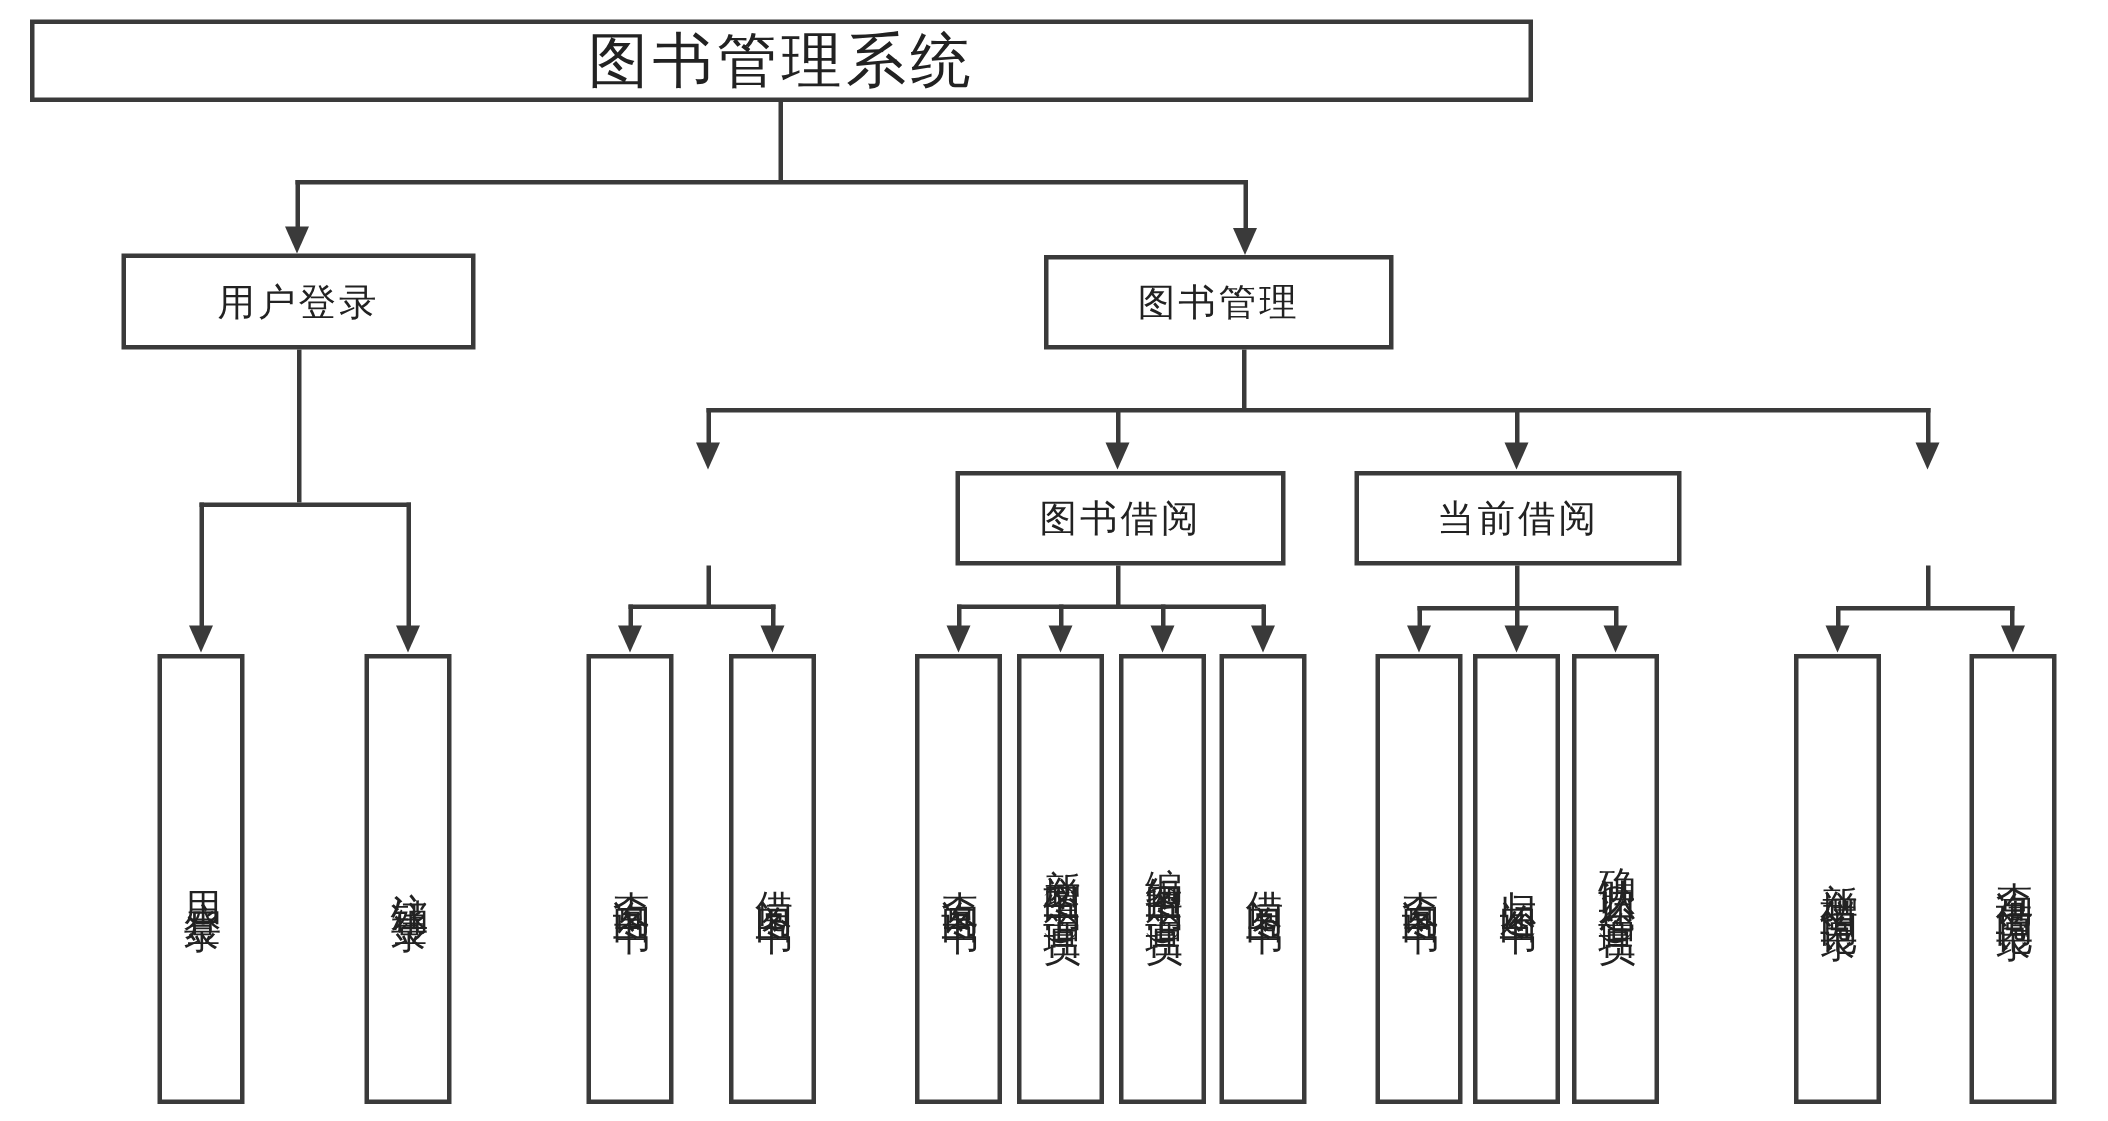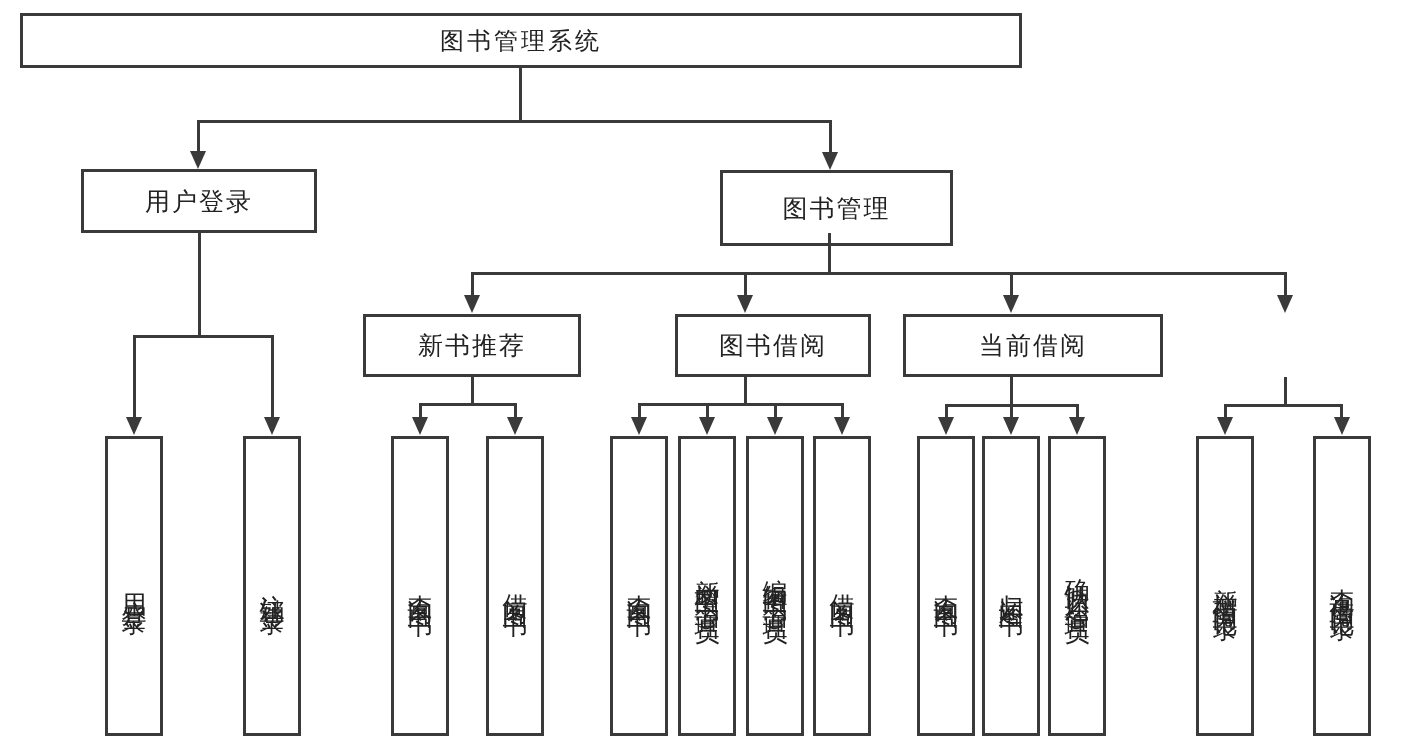--- a/index.html
+++ b/index.html
@@ -20,21 +20,21 @@
   .box{
     position:absolute;
     border:3px solid var(--line);
     background:#fff;
     color:var(--text);
     display:flex;
     align-items:center;
     justify-content:center;
   }
   .box.h{font-size:25px;letter-spacing:2px;}
-  .box.root{font-size:24px;letter-spacing:3px;}
+  .box.root{font-size:40px;letter-spacing:3px;}
   .box.v{
     writing-mode:vertical-rl;
     text-orientation:mixed;
     font-size:25px;
     letter-spacing:6px;
     line-height:1;
   }
   .vline,.hline{position:absolute;background:var(--line);}
   .vline{width:3px;}
   .hline{height:3px;}
@@ -65,21 +65,21 @@
   <div class="vline" style="left:519px;top:68px;height:52px"></div>
   <div class="hline" style="left:197px;top:120px;width:634px"></div>
   <div class="vline" style="left:197px;top:120px;height:33px"></div>
   <div class="vline" style="left:829px;top:120px;height:33px"></div>
   <div class="arrow" style="left:190px;top:151px"></div>
   <div class="arrow" style="left:822px;top:152px"></div>
 
   <div class="box h" style="left:81px;top:169px;width:236px;height:64px">
     <span>用户登录</span>
   </div>
-  <div class="box h" style="left:720px;top:170px;width:233px;height:76px">
+  <div class="box h" style="left:696px;top:170px;width:233px;height:63px">
     <span>图书管理</span>
   </div>
 
   <div class="vline" style="left:198px;top:233px;height:102px"></div>
   <div class="hline" style="left:133px;top:335px;width:141px"></div>
   <div class="vline" style="left:133px;top:335px;height:83px"></div>
   <div class="vline" style="left:271px;top:335px;height:83px"></div>
   <div class="arrow" style="left:126px;top:417px"></div>
   <div class="arrow" style="left:264px;top:417px"></div>
 
@@ -87,27 +87,24 @@
   <div class="hline" style="left:471px;top:272px;width:816px"></div>
   <div class="vline" style="left:471px;top:272px;height:25px"></div>
   <div class="vline" style="left:744px;top:272px;height:25px"></div>
   <div class="vline" style="left:1010px;top:272px;height:25px"></div>
   <div class="vline" style="left:1284px;top:272px;height:25px"></div>
   <div class="arrow" style="left:464px;top:295px"></div>
   <div class="arrow" style="left:737px;top:295px"></div>
   <div class="arrow" style="left:1003px;top:295px"></div>
   <div class="arrow" style="left:1277px;top:295px"></div>
 
-  <div class="box h" style="left:363px;top:314px;width:218px;height:63px">
-    <span>新书推荐</span>
-  </div>
-  <div class="box h" style="left:675px;top:314px;width:196px;height:63px">
+  <div class="box h" style="left:637px;top:314px;width:220px;height:63px">
     <span>图书借阅</span>
   </div>
-  <div class="box h" style="left:903px;top:314px;width:260px;height:63px">
+  <div class="box h" style="left:903px;top:314px;width:218px;height:63px">
     <span>当前借阅</span>
   </div>
 
   <div class="vline" style="left:471px;top:377px;height:28px"></div>
   <div class="hline" style="left:419px;top:403px;width:98px"></div>
   <div class="vline" style="left:419px;top:403px;height:15px"></div>
   <div class="vline" style="left:514px;top:403px;height:15px"></div>
   <div class="arrow" style="left:412px;top:417px"></div>
   <div class="arrow" style="left:507px;top:417px"></div>
 

